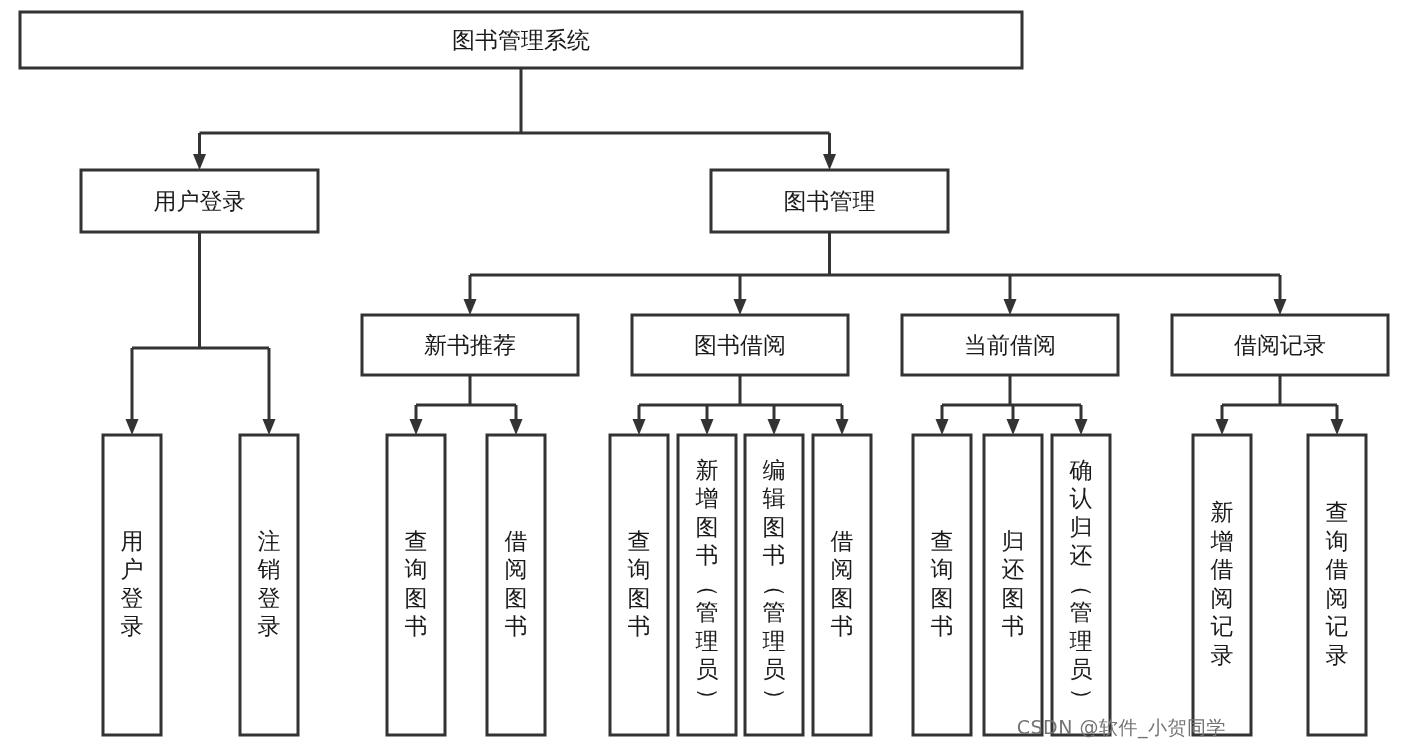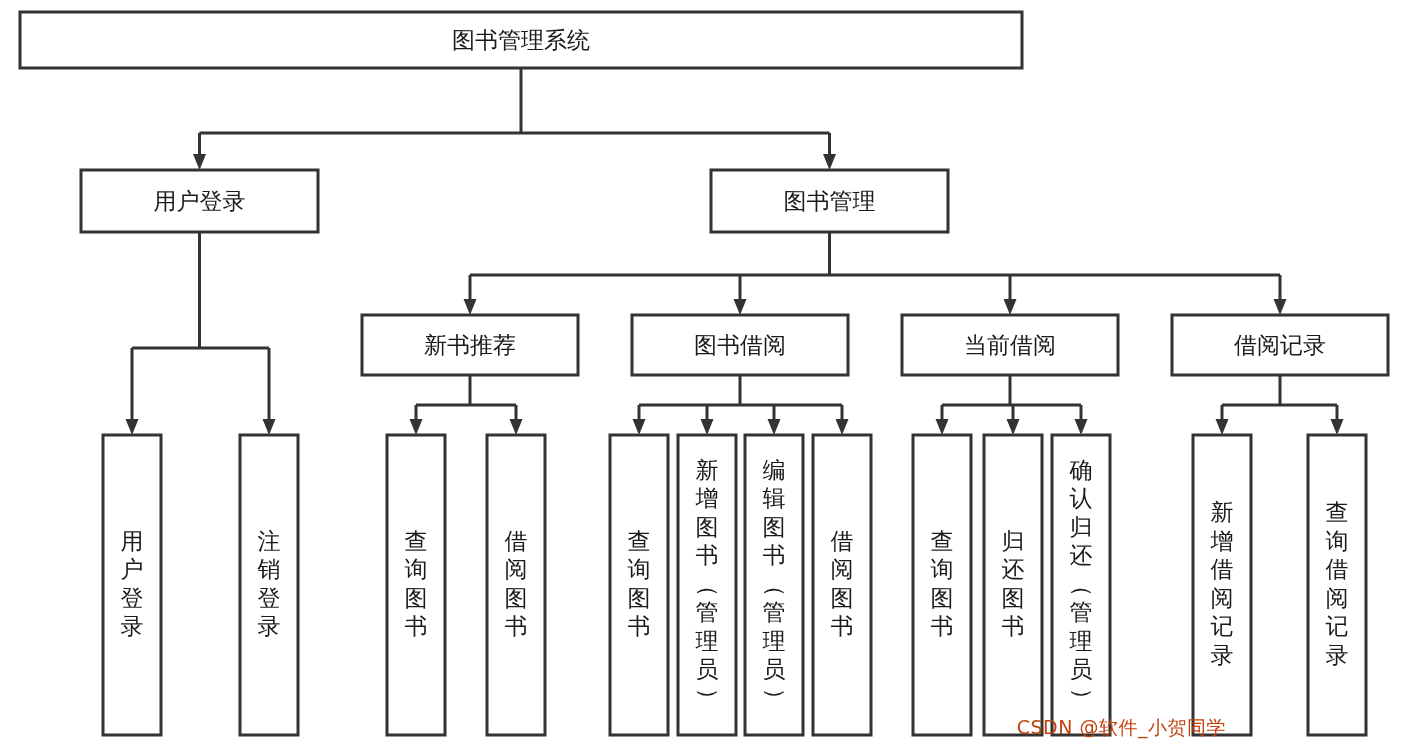--- a/index.html
+++ b/index.html
@@ -58,21 +58,21 @@
     text-anchor: middle;
     dominant-baseline: middle;
     white-space: pre;
   }
   .watermark {
     position: absolute;
     right: 14px;
     bottom: 6px;
     font-family: "DejaVu Sans", "Liberation Sans", sans-serif;
     font-size: 19px;
-    color: #c2410c;
+    color: #737373;
     letter-spacing: 0.5px;
     user-select: none;
     white-space: nowrap;
   }
 </style>
 </head>
 <body>
 
 <div id="diagram-root">
   <svg id="flowchart" viewBox="0 0 1405 747">

